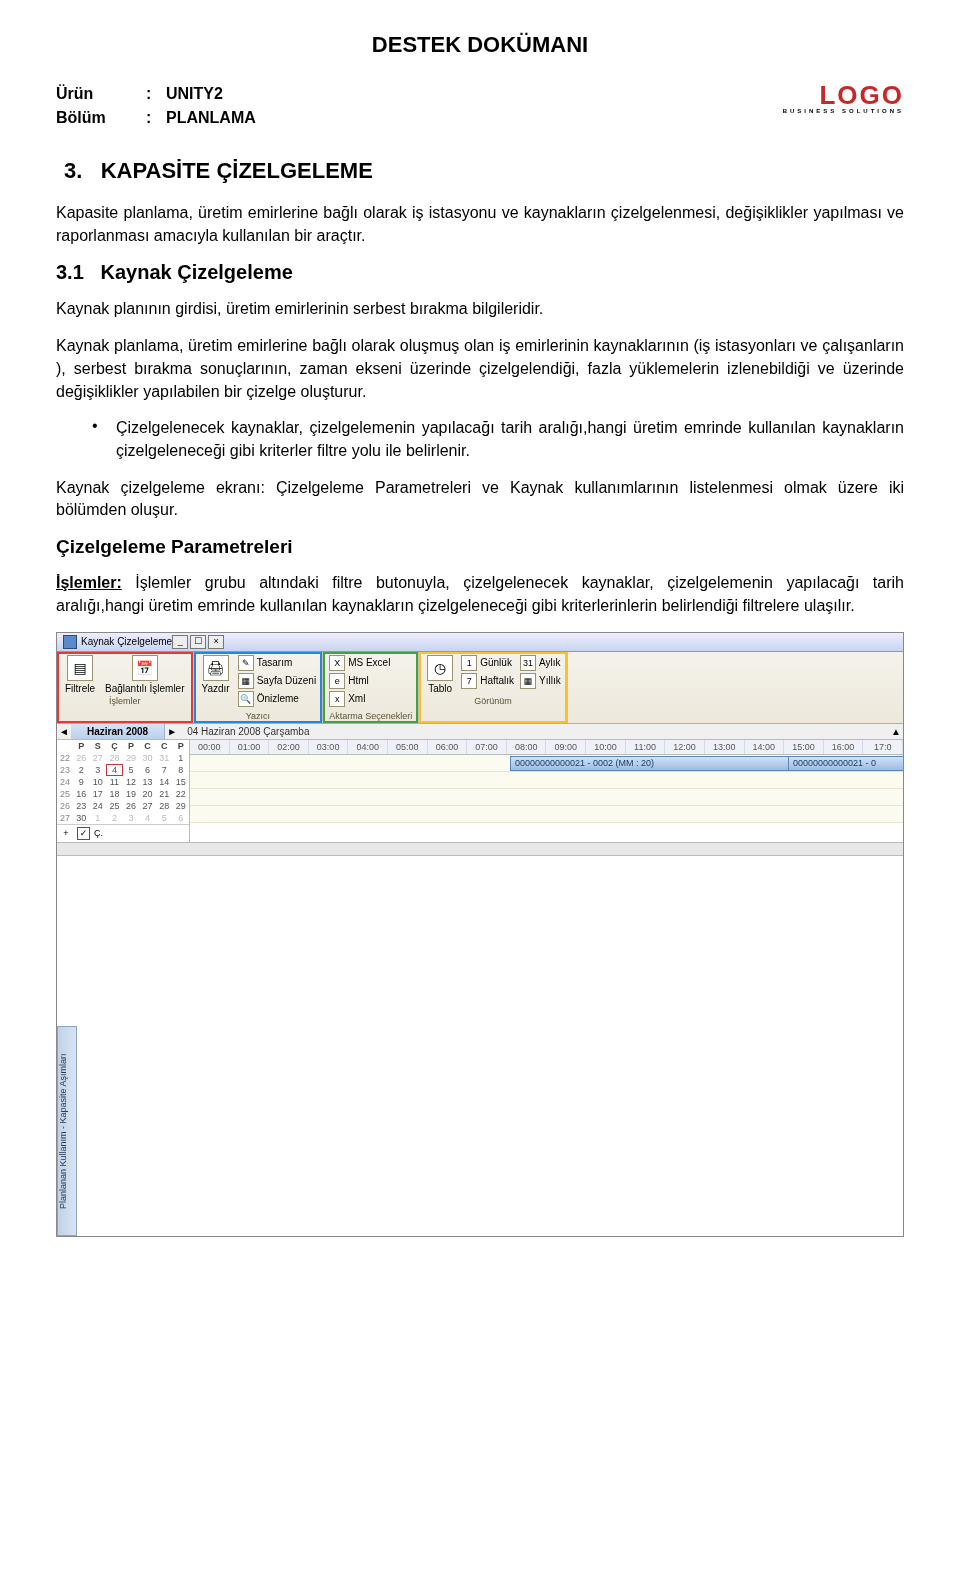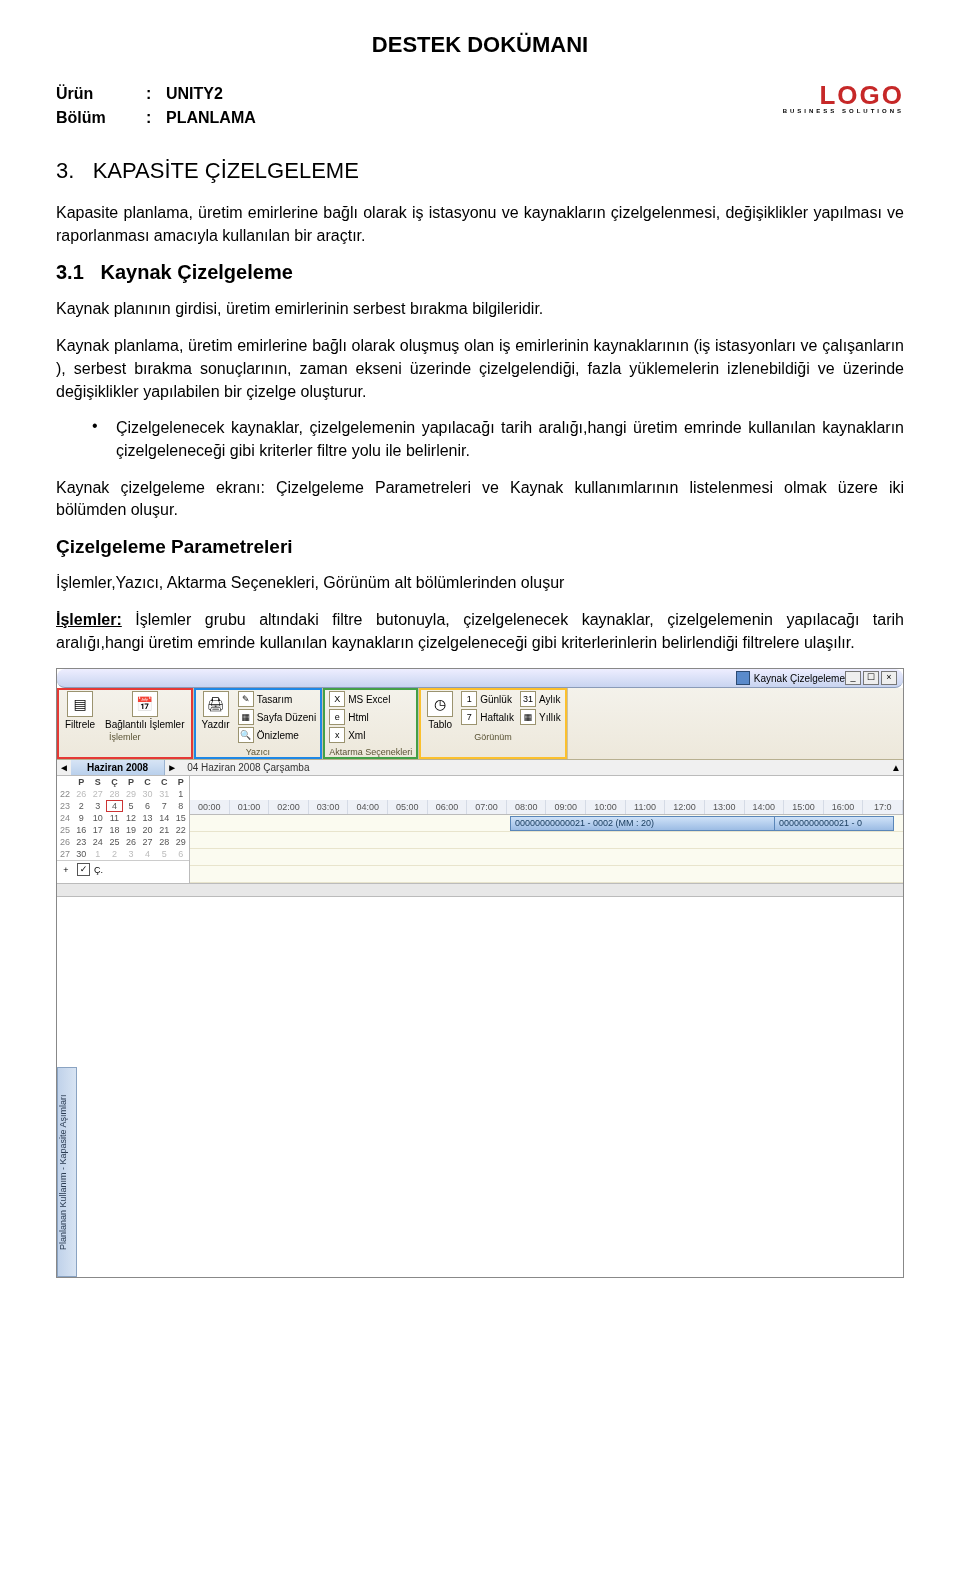--- a/index.html
+++ b/index.html
@@ -43,23 +43,24 @@
   }
   .logo .sub {
     display: block;
     font-size: 6px;
     letter-spacing: 3px;
     color: #000;
     font-weight: bold;
   }
   .section-title {
     font-size: 22px;
-    font-weight: normal;
+    font-weight: bold;
     margin-top: 28px;
     margin-bottom: 18px;
+    margin-left: 8px;
   }
   .para {
     font-size: 16px;
     line-height: 1.42;
     text-align: justify;
     margin-bottom: 14px;
   }
   .subsection-title {
     font-size: 20px;
     font-weight: bold;
@@ -92,24 +93,23 @@
     border: 1px solid #888;
     margin-top: 6px;
     font-family: Tahoma, Arial, sans-serif;
     font-size: 10px;
     background: #fff;
   }
   .ss-titlebar {
     background: linear-gradient(#eef, #c8d4f0);
     padding: 2px 6px;
     display: flex;
-    justify-content: flex-end;
+    justify-content: flex-start;
     align-items: center;
     border-bottom: 1px solid #8a9bb8;
-    border-radius: 8px;
   }
   .ss-titlebar-left {
     display: flex;
     align-items: center;
     gap: 4px;
   }
   .ss-winicon {
     width: 12px; height: 12px;
     background: #5a8acb;
     border: 1px solid #2c4a72;
@@ -241,21 +241,20 @@
     width: 11px; height: 11px;
     border: 1px solid #555;
     font-size: 9px;
     line-height: 10px;
     text-align: center;
   }
   .ss-gantt {
     flex: 1;
     position: relative;
     overflow: hidden;
-    margin-top: 24px;
   }
   .ss-gantt-head {
     display: flex;
     background: #eef1f7;
     border-bottom: 1px solid #bbb;
   }
   .ss-gantt-head > div {
     width: 40px;
     text-align: center;
     font-size: 9px;
@@ -344,21 +343,20 @@
   <div class="para">Kaynak planının girdisi, üretim emirlerinin serbest bırakma bilgileridir.</div>
   <div class="para">Kaynak planlama, üretim emirlerine bağlı olarak oluşmuş olan iş emirlerinin kaynaklarının (iş istasyonları ve çalışanların ), serbest bırakma sonuçlarının, zaman ekseni üzerinde çizelgelendiği, fazla yüklemelerin izlenebildiği ve üzerinde değişiklikler yapılabilen bir çizelge oluşturur.</div>
 
   <div class="bullet-block">
     <div class="bullet-dot">•</div>
     <div class="bullet-text">Çizelgelenecek kaynaklar, çizelgelemenin yapılacağı tarih aralığı,hangi üretim emrinde kullanılan kaynakların çizelgeleneceği gibi kriterler filtre yolu ile belirlenir.</div>
   </div>
 
   <div class="para">Kaynak çizelgeleme ekranı: Çizelgeleme Parametreleri ve Kaynak kullanımlarının listelenmesi olmak üzere iki bölümden oluşur.</div>
   <div class="subhead">Çizelgeleme Parametreleri</div>
-  <div class="para">İşlemler,Yazıcı, Aktarma Seçenekleri, Görünüm alt bölümlerinden oluşur</div>
 
   <div class="para">
     <span class="underline" style="font-weight:bold">İşlemler:</span><span> İşlemler grubu altındaki filtre butonuyla, çizelgelenecek kaynaklar, çizelgelemenin yapılacağı tarih aralığı,hangi üretim emrinde kullanılan kaynakların çizelgeleneceği gibi kriterlerinlerin belirlendiği filtrelere ulaşılır.</span>
   </div>
 
   <div class="screenshot">
     <div class="ss-titlebar">
       <div class="ss-titlebar-left">
         <div class="ss-winicon"></div>
         <span>Kaynak Çizelgeleme</span>
@@ -567,21 +565,21 @@
             <div>12:00</div>
             <div>13:00</div>
             <div>14:00</div>
             <div>15:00</div>
             <div>16:00</div>
             <div>17:0</div>
           </div>
         <div class="ss-gantt-rows">
           <div class="ss-gantt-row">
             <div class="ss-bar" style="left:320px;width:280px">00000000000021 - 0002 (MM : 20)</div>
-            <div class="ss-bar" style="left:584px;width:110px">00000000000021 - 0</div>
+            <div class="ss-bar" style="left:598px;width:110px">00000000000021 - 0</div>
           </div>
           <div class="ss-gantt-row"></div>
           <div class="ss-gantt-row"></div>
           <div class="ss-gantt-row"></div>
         </div>
       </div>
     </div>
     <div class="ss-scroll-h"></div>
 
     <div class="ss-bottom-area">

